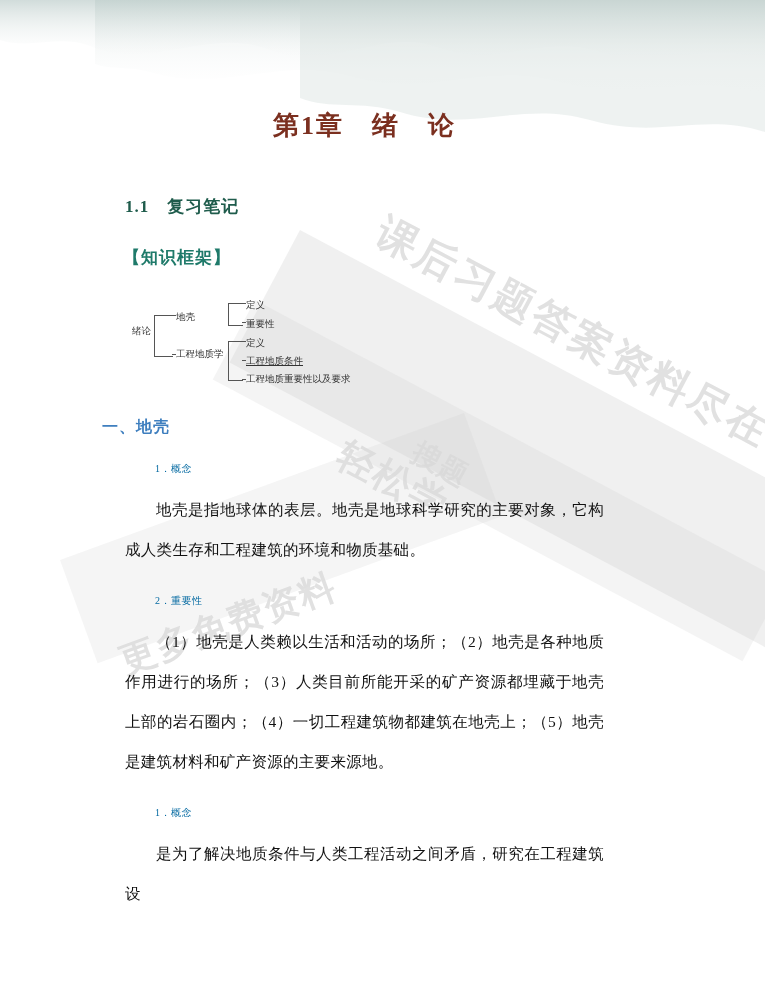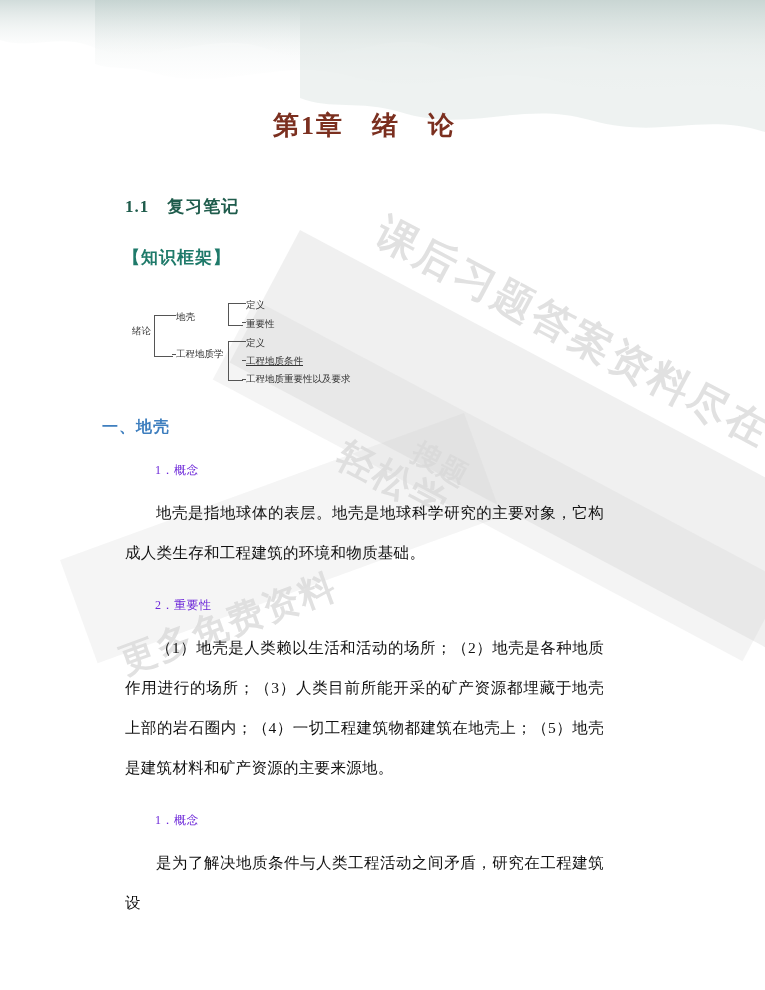--- a/index.html
+++ b/index.html
@@ -109,22 +109,22 @@
     letter-spacing: 1px;
   }
   .sec-h2 {
     color: #3f7fbf;
     font-size: 16px;
     font-weight: bold;
     margin: 30px 0 0 102px;
     letter-spacing: 1px;
   }
   .sub-h {
-    color: #6d28d9;
-    font-size: 12px;
+    color: #0369a1;
+    font-size: 10px;
     margin: 24px 0 0 155px;
     letter-spacing: .5px;
   }
   p.body {
     color: #111;
     font-size: 15.5px;
     line-height: 40px;
     margin: 14px 125px 0 125px;
     text-align: justify;
     text-indent: 2em;

